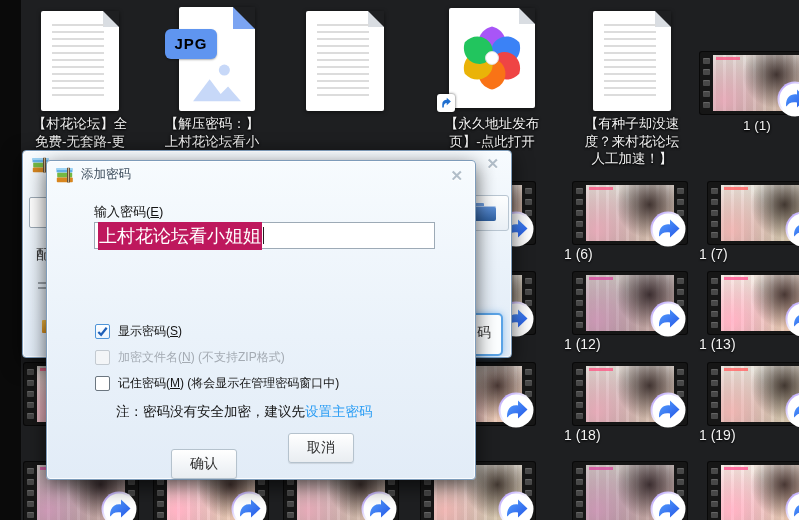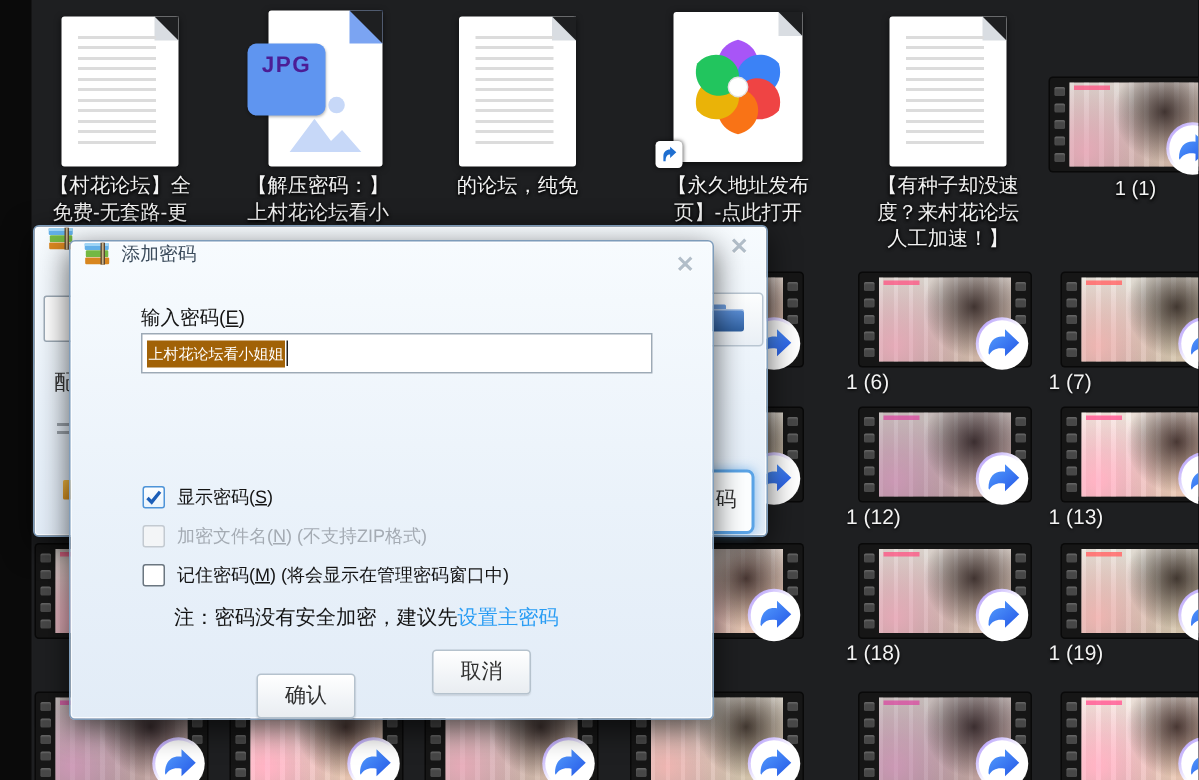--- a/index.html
+++ b/index.html
@@ -11,22 +11,22 @@
   .lab{position:absolute;width:132px;text-align:center;color:#f3f3f3;font-size:13.5px;
        line-height:17.5px;text-shadow:0 1px 2px #000,0 0 3px #000;}
   .vlab{position:absolute;width:132px;text-align:left;color:#f3f3f3;font-size:14px;
         text-shadow:0 1px 2px #000;}
   .page{position:absolute;background:#fff;border-radius:2px;box-shadow:0 1px 4px rgba(0,0,0,.55);}
   .fold{position:absolute;top:0;right:0;width:0;height:0;
         border-bottom:16px solid #d9dde2;border-right:16px solid #1e1f21;}
   .fold.blue{border-bottom:22px solid #7ba4f2;border-right:22px solid #1e1f21;}
   .doclines{position:absolute;left:11px;right:15px;top:13px;height:76px;
         background:repeating-linear-gradient(180deg,#dcdcdc 0 2px,rgba(0,0,0,0) 2px 7px);}
-  .jpgbadge{position:absolute;left:-14px;top:22px;width:52px;height:48px;border-radius:6px;
-        background:#5f95f0;color:#4c1d95;font-weight:bold;font-size:15px;text-align:center;
+  .jpgbadge{position:absolute;left:-14px;top:22px;width:52px;height:30px;border-radius:6px;
+        background:#5f95f0;color:#000000;font-weight:bold;font-size:15px;text-align:center;
         line-height:30px;letter-spacing:1px;box-shadow:0 1px 2px rgba(0,0,0,.3);}
   .lnk{position:absolute;width:18px;height:18px;background:#fff;border-radius:3px;
         box-shadow:0 0 3px rgba(0,0,0,.7);display:flex;align-items:center;justify-content:center;}
 
   
   .thumb{position:absolute;width:114px;height:62px;background:#161616;border-radius:2px;
          box-shadow:0 0 0 1px #090909;}
   .holes{position:absolute;top:1px;bottom:1px;width:13px;display:flex;flex-direction:column;
          justify-content:space-evenly;align-items:center;}
   .holes.l{left:0;} .holes.r{right:0;}
@@ -48,26 +48,26 @@
 
   
   .dlg{position:absolute;border-radius:4px;border:1px solid #7e9cba;
        background:linear-gradient(180deg,#f7fbfe 0%,#eaf2fa 55%,#e2ecf7 100%);
        box-shadow:0 6px 20px rgba(0,0,0,.65), inset 0 0 0 1px rgba(255,255,255,.8);}
   #bg-dialog{left:22px;top:150px;width:488px;height:206px;z-index:10;}
   #fg-dialog{left:46px;top:160px;width:428px;height:318px;z-index:20;}
   .xbtn{position:absolute;color:#b2bec9;font-size:15px;font-weight:bold;
         text-shadow:0 1px 0 #fff;cursor:default;}
   .titlebar{position:absolute;left:0;top:0;right:0;height:27px;display:flex;
-        gap:7px;padding-left:9px;}
+        align-items:center;gap:7px;padding-left:9px;}
   .titletext{font-size:12.5px;color:#3c4c5c;}
   .fld-label{position:absolute;font-size:13px;color:#141414;}
   .txtinput{position:absolute;background:#fff;border:1px solid #9daab6;display:flex;
         align-items:center;padding-left:3px;}
-  .sel{background:#a16207;color:#fff;font-size:10px;padding:2px 1px;white-space:nowrap;}
+  .sel{background:#be185d;color:#fff;font-size:18px;padding:2px 1px;white-space:nowrap;}
   .caret{display:inline-block;width:1px;height:17px;background:#222;margin-left:1px;}
   .cbrow{position:absolute;left:48px;display:flex;align-items:center;gap:8px;height:16px;}
   .cb{width:15px;height:15px;border-radius:2px;box-sizing:border-box;display:flex;
       align-items:center;justify-content:center;}
   .cb.on{border:1px solid #4e94d8;background:linear-gradient(#fdfeff,#eaf4fd);}
   .cb.dis{border:1px solid #c3cad1;background:#f3f5f7;}
   .cb.off{border:1px solid #6b7680;background:#fff;}
   .cbtext{font-size:12px;color:#141414;}
   .cbtext.dim{color:#a4abb3;}
   .note{position:absolute;font-size:13.5px;color:#141414;}
@@ -116,21 +116,20 @@
       </div>
       <div class="lab" style="left: 146px; top: 115px; width: 132px;">
         <div>【解压密码：】</div>
         <div>上村花论坛看小</div>
       </div>
       <div class="page" style="left: 306px; top: 11px; width: 78px; height: 100px;">
         <div class="fold"></div>
         <div class="doclines"></div>
       </div>
       <div class="lab" style="left: 279px; top: 115px; width: 132px;">
-        <div>的论坛，纯免</div>
       </div>
       <div class="page" style="left: 449px; top: 8px; width: 86px; height: 100px;">
         <div class="fold"></div>
         <svg style="position:absolute;left:6px;top:13px;" width="74" height="74" viewBox="-40 -40 80 80">
           <path d="M0,-34 C13,-31 18,-18 12,-8 C8,-2 2,-1 0,-1 C-2,-1 -8,-2 -12,-8 C-18,-18 -13,-31 0,-34 Z" fill="#a855f7" transform="rotate(0)"></path>
           <path d="M0,-34 C13,-31 18,-18 12,-8 C8,-2 2,-1 0,-1 C-2,-1 -8,-2 -12,-8 C-18,-18 -13,-31 0,-34 Z" fill="#3b82f6" transform="rotate(60)"></path>
           <path d="M0,-34 C13,-31 18,-18 12,-8 C8,-2 2,-1 0,-1 C-2,-1 -8,-2 -12,-8 C-18,-18 -13,-31 0,-34 Z" fill="#ef4444" transform="rotate(120)"></path>
           <path d="M0,-34 C13,-31 18,-18 12,-8 C8,-2 2,-1 0,-1 C-2,-1 -8,-2 -12,-8 C-18,-18 -13,-31 0,-34 Z" fill="#f97316" transform="rotate(180)"></path>
           <path d="M0,-34 C13,-31 18,-18 12,-8 C8,-2 2,-1 0,-1 C-2,-1 -8,-2 -12,-8 C-18,-18 -13,-31 0,-34 Z" fill="#eab308" transform="rotate(240)"></path>
           <path d="M0,-34 C13,-31 18,-18 12,-8 C8,-2 2,-1 0,-1 C-2,-1 -8,-2 -12,-8 C-18,-18 -13,-31 0,-34 Z" fill="#22c55e" transform="rotate(300)"></path>

